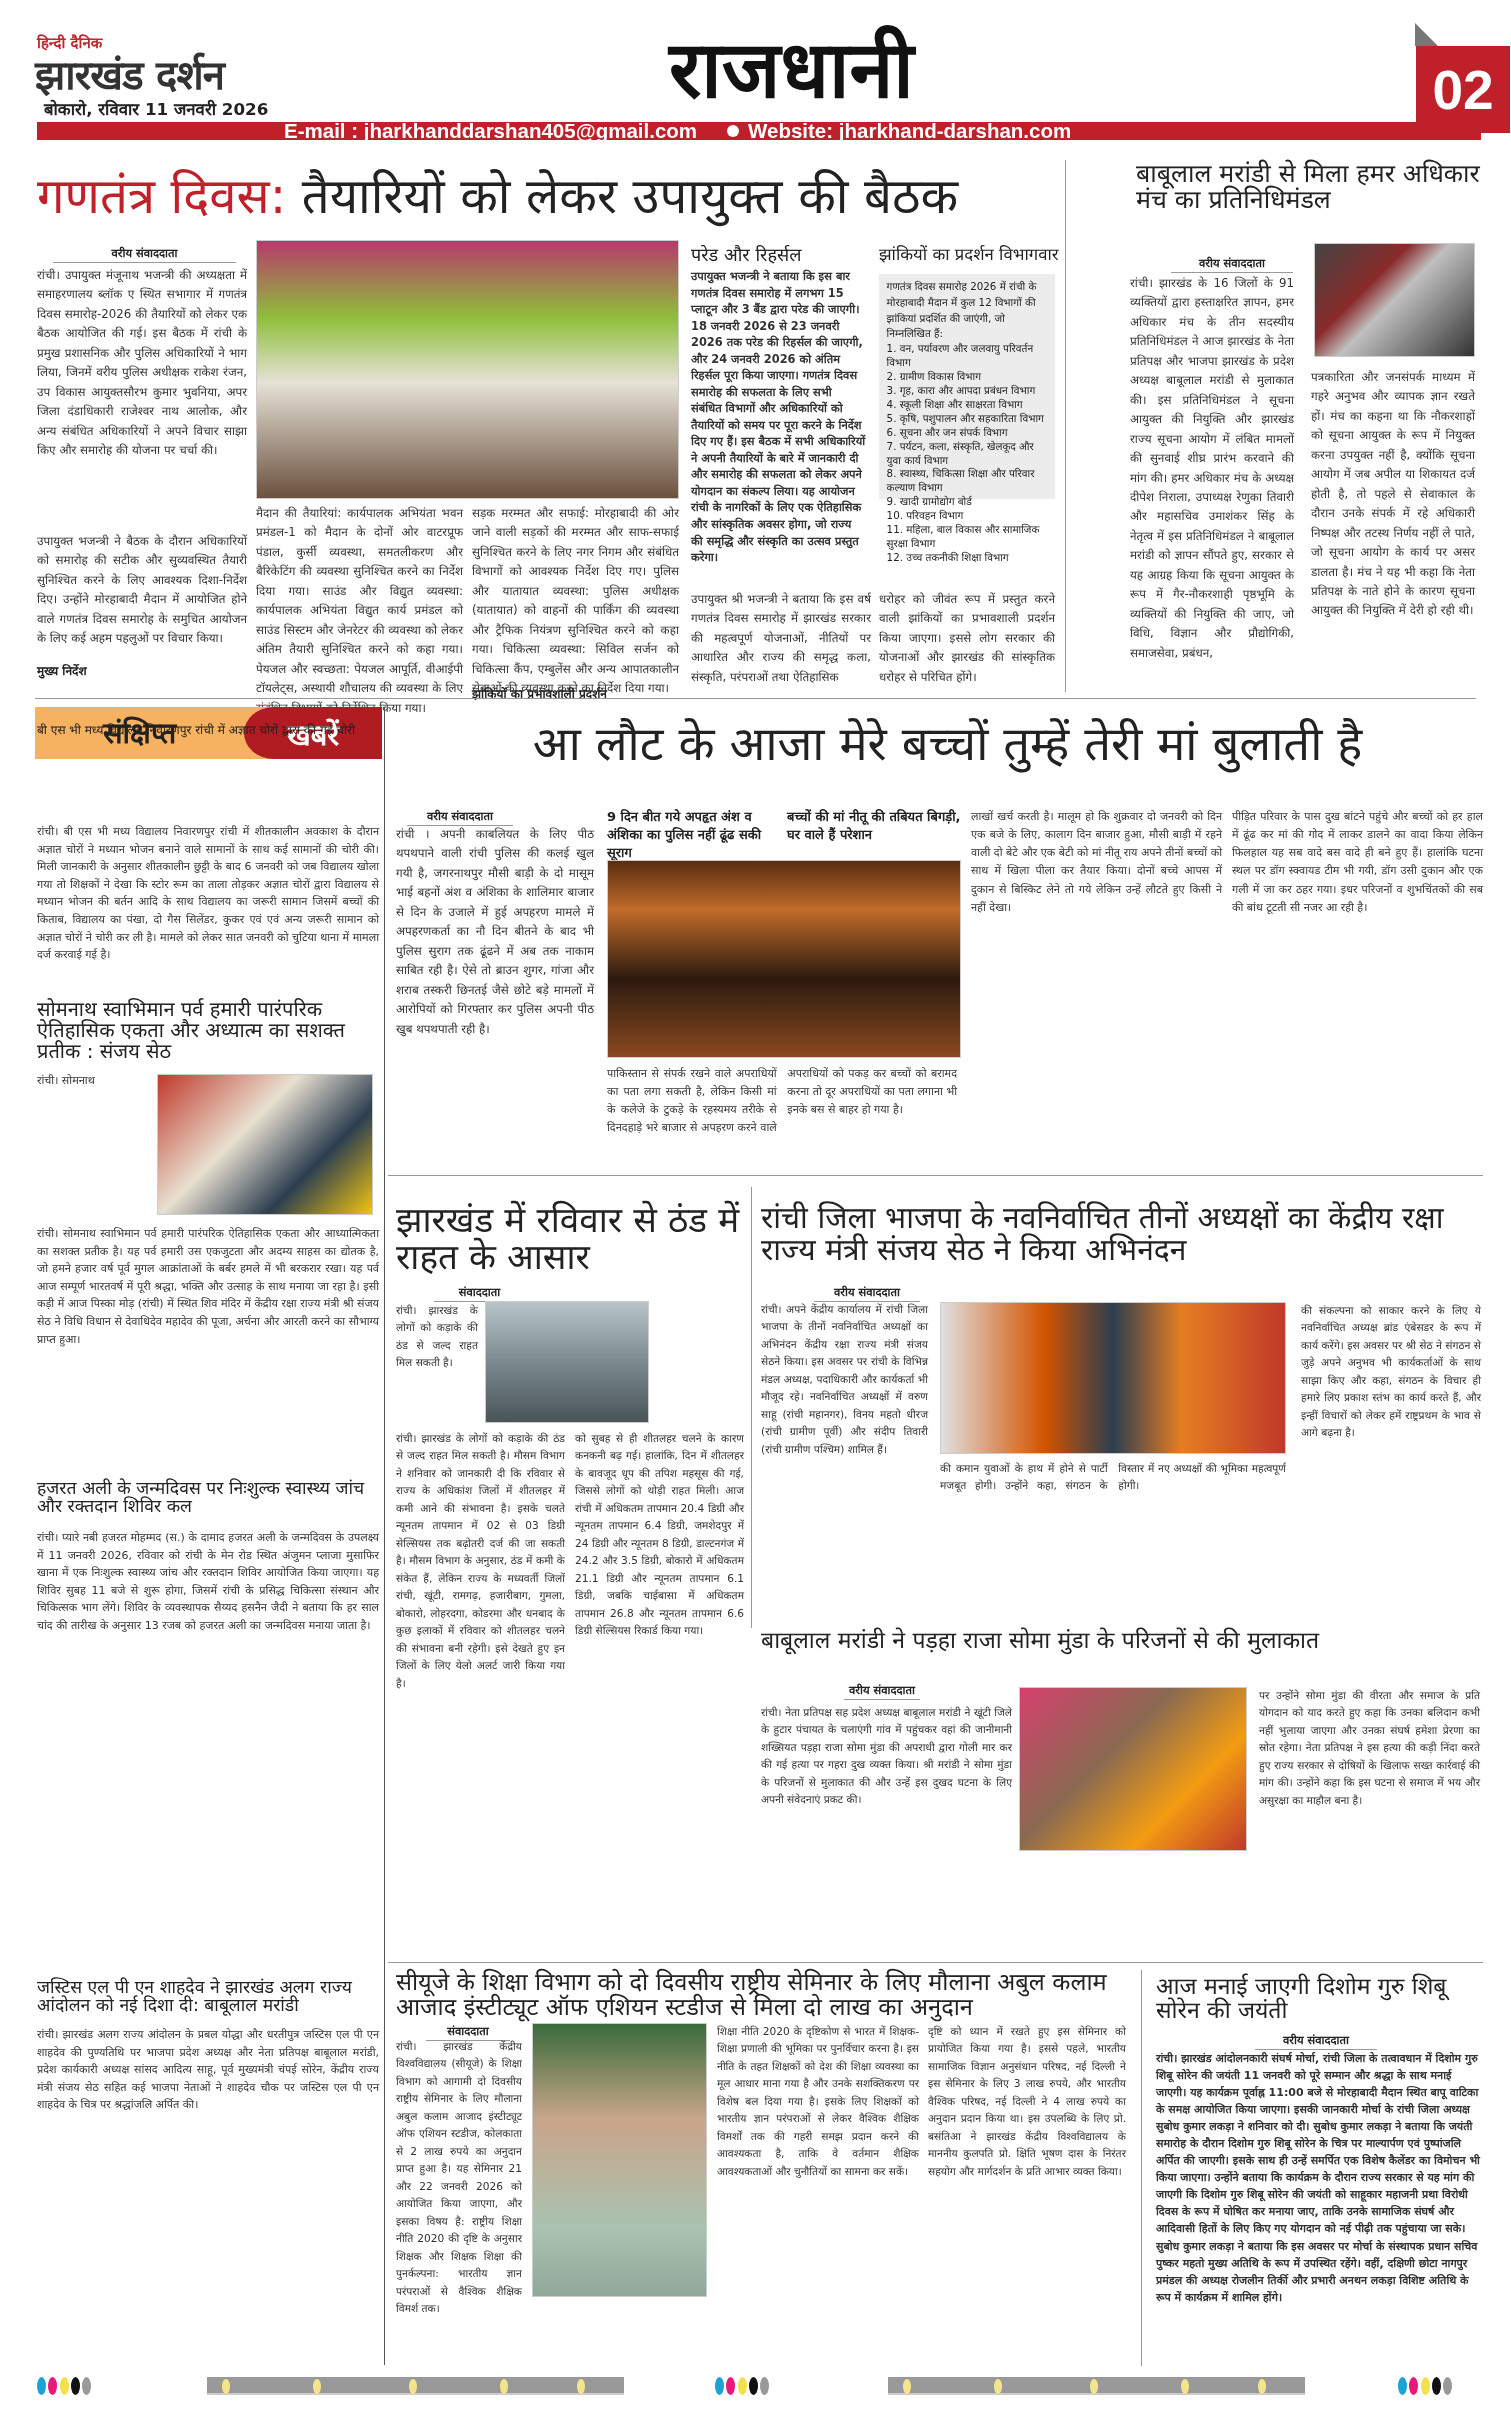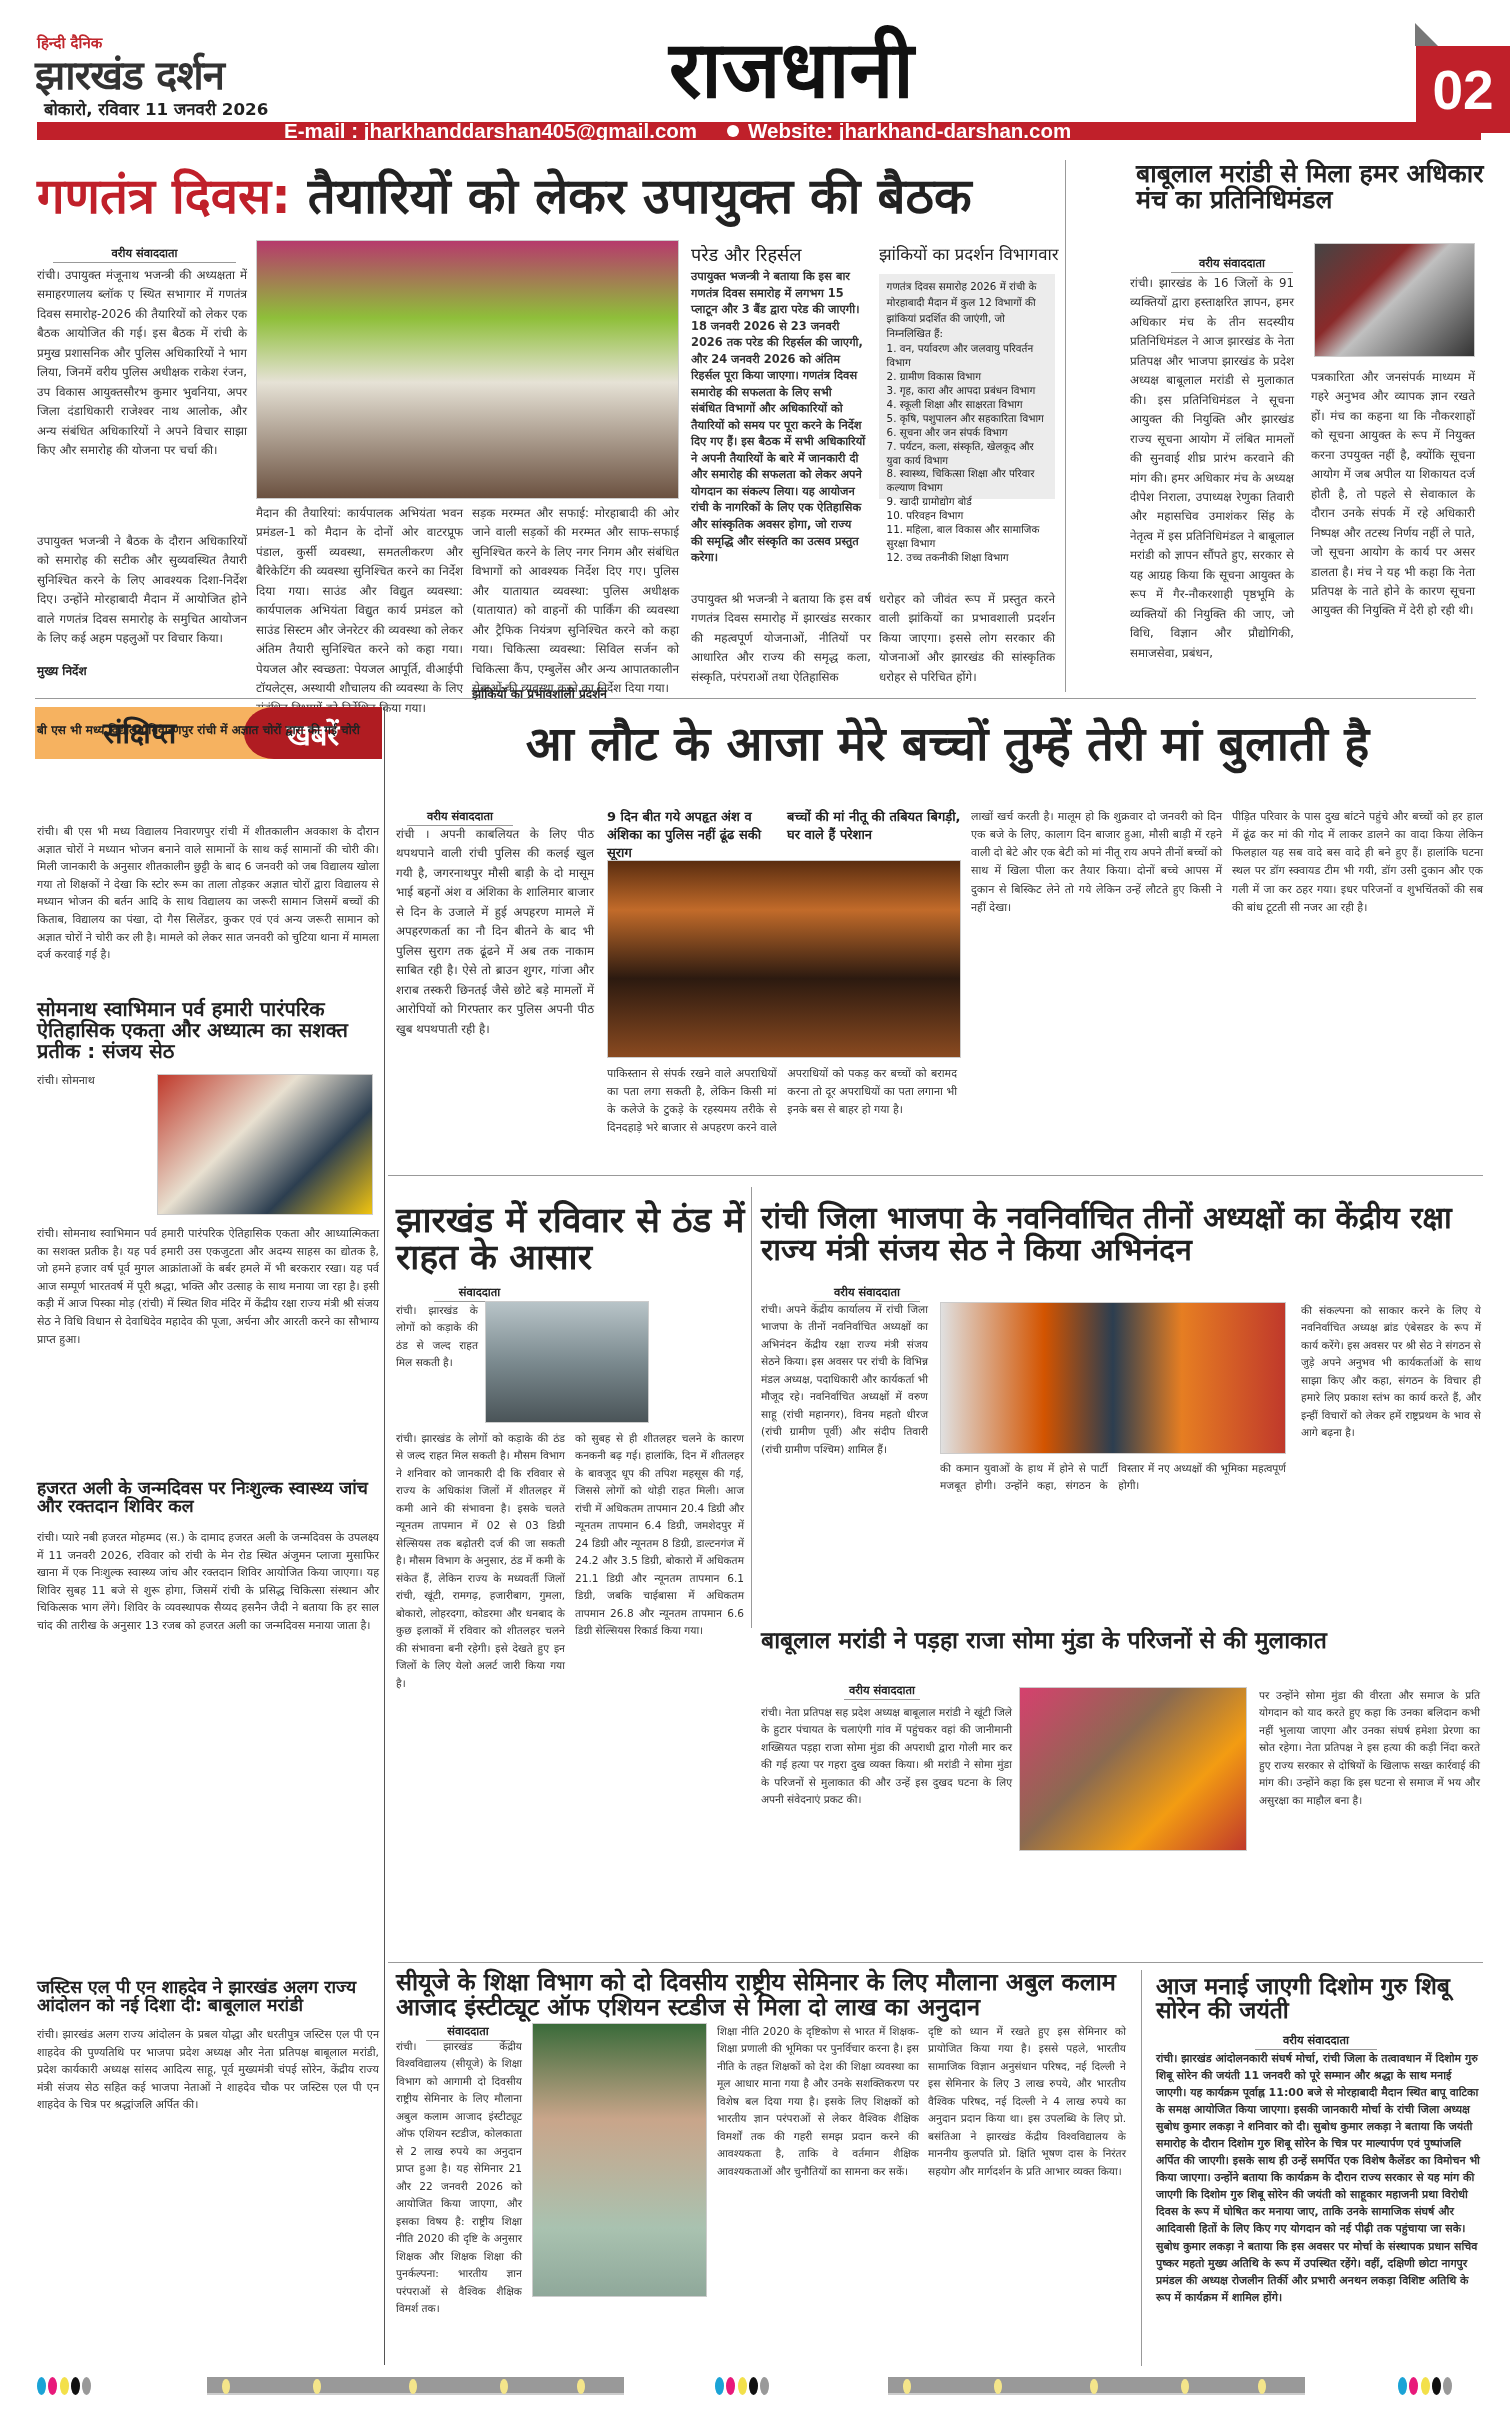--- a/index.html
+++ b/index.html
@@ -7,21 +7,21 @@
   .abs { position: absolute; }
   .masthead-small { left: 37px; top: 32px; font-size: 15px; color: #c0272d; font-weight: bold; text-align: right; }
   .masthead-name { left: 35px; top: 46px; font-size: 40px; font-weight: bold; color: #333; letter-spacing: -0.8px; }
   .masthead-date { left: 44px; top: 97px; font-size: 16.7px; font-weight: bold; color: #222; }
   .section-title { left: 669px; top: 30px; font-size: 79px; font-weight: bold; color: #111; font-family: "DejaVu Serif", serif; line-height: 1; }
   .redbar { left: 37px; top: 122px; width: 1444px; height: 18px; background: #c0202a; color: #fff; font-size: 20.5px; font-weight: bold; display: flex; align-items: center; font-family: "Liberation Sans", sans-serif; }
   .redbar .email { margin-left: 247px; }
   .redbar .dot { display: inline-block; width: 12px; height: 12px; border-radius: 50%; background: #fff; margin: 0 9px 0 30px; }
   .page-no { left: 1416px; top: 46px; width: 94px; height: 87px; background: #c0202a; color: #fff; font-size: 55px; font-weight: bold; display: flex; align-items: center; justify-content: center; font-family: "Liberation Sans", sans-serif; }
   .page-no-fold { left: 1415px; top: 23px; width: 0; height: 0; border-left: 23px solid #777; border-top: 23px solid transparent; }
-  .headline { font-weight: bold; line-height: 1.05; }
+  .headline { font-weight: normal; line-height: 1.05; }
   .red { color: #c0202a; }
   .byline { font-size: 11.4px; font-weight: bold; text-align: center; border-bottom: 0.8px solid #999; padding-bottom: 2.3px; }
   .body-text { font-size: 11.8px; line-height: 1.65; text-align: justify; color: #333; }
   .photo { background: linear-gradient(135deg, #7a6a55, #b8a88a 40%, #4f5f6e); border: 0.8px solid #ccc; }
   .list-box { background: #ececec; padding: 4.6px 7.6px; font-size: 11.8px; line-height: 1.55; }
   .subhead { font-size: 21px; font-weight: normal; }
   .banner-brief { left: 35px; top: 707px; width: 347px; height: 52px; background: #f6b260; }
   .banner-brief .left { position: absolute; left: 68px; top: 4.6px; font-size: 29px; font-weight: bold; color: #222; }
   .banner-brief .right { position: absolute; left: 209px; top: 0; width: 138px; height: 52px; background: #b01c22; border-top-left-radius: 30px 26px; border-bottom-left-radius: 30px 26px; color: #fff; font-size: 29px; font-weight: bold; display: flex; align-items: center; justify-content: center; }
   .vline { position: absolute; width: 0.8px; background: #999; }

